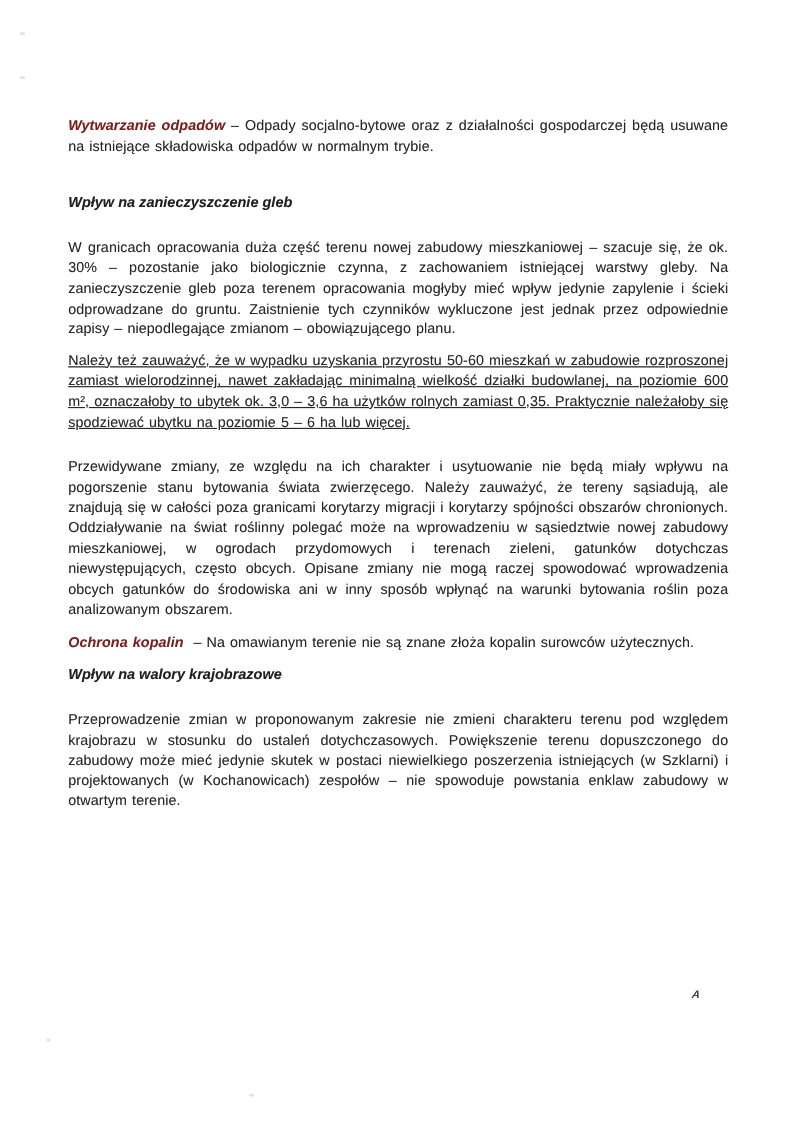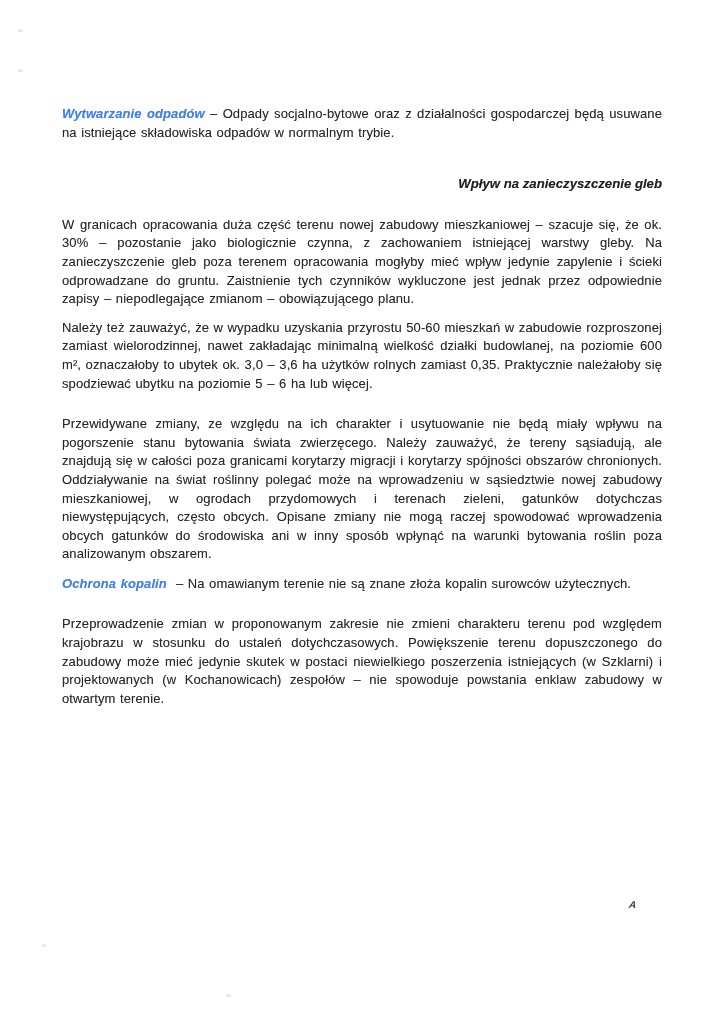--- a/index.html
+++ b/index.html
@@ -32,31 +32,30 @@
     text-shadow: 0 0 0.5px rgba(40,40,40,0.35);
   }
   .heading {
     margin: 0;
     font-size: 13.2px;
     line-height: 18.6px;
     font-weight: bold;
     font-style: italic;
     color: #1f1f1f;
     text-shadow: 0 0 0.5px rgba(30,30,30,0.4);
-    text-align: right;
   }
   .runin {
     font-weight: bold;
     font-style: italic;
-    color: #3b82f6;
+    color: #7f1d1d;
   }
   .mt-xl  { margin-top: 33px; }
   .mt-lg  { margin-top: 11px; }
   .mt-md  { margin-top: 22px; }
-  .mt-par { margin-top: 10px; }
+  .mt-par { margin-top: 10px; text-decoration: underline; }
   .mt-sm  { margin-top: 22px; }
   .page-marker {
     position: absolute;
     left: 629px;
     top: 899px;
     font-size: 10px;
     font-style: italic;
     font-weight: bold;
     color: #3c3c3c;
     transform: skewX(-8deg);
@@ -80,20 +79,21 @@
     <p class="para"><span class="runin">Wytwarzanie odpadów</span> <span>– Odpady socjalno-bytowe oraz z działalności gospodarczej będą usuwane na istniejące składowiska odpadów  w normalnym trybie.</span></p>
 
     <h2 class="heading mt-xl">Wpływ na zanieczyszczenie gleb</h2>
     <p class="para mt-sm">W granicach opracowania duża część terenu nowej zabudowy mieszkaniowej – szacuje się, że ok. 30% – pozostanie jako biologicznie czynna, z zachowaniem istniejącej warstwy gleby. Na zanieczyszczenie gleb poza terenem opracowania mogłyby mieć wpływ jedynie zapylenie i ścieki odprowadzane do gruntu. Zaistnienie tych czynników wykluczone jest jednak przez odpowiednie zapisy – niepodlegające zmianom – obowiązującego planu.</p>
     <p class="para mt-par">Należy też zauważyć, że w wypadku uzyskania przyrostu 50-60 mieszkań w zabudowie rozproszonej zamiast wielorodzinnej, nawet zakładając minimalną wielkość działki budowlanej, na poziomie 600 m², oznaczałoby to ubytek ok. 3,0 – 3,6 ha użytków rolnych zamiast 0,35. Praktycznie należałoby się spodziewać ubytku na poziomie 5 – 6 ha lub więcej.</p>
 
     <p class="para mt-sm">Przewidywane zmiany, ze względu na ich charakter i usytuowanie nie będą miały wpływu  na pogorszenie stanu bytowania świata zwierzęcego. Należy zauważyć, że tereny sąsiadują, ale znajdują się w całości poza granicami korytarzy migracji i korytarzy spójności obszarów chronionych. Oddziaływanie na świat roślinny polegać może na wprowadzeniu w sąsiedztwie nowej zabudowy mieszkaniowej, w ogrodach przydomowych i terenach zieleni, gatunków dotychczas niewystępujących, często obcych. Opisane zmiany nie mogą raczej spowodować wprowadzenia obcych gatunków do środowiska ani w inny sposób wpłynąć na warunki bytowania roślin poza analizowanym obszarem.</p>
 
     <p class="para mt-lg"><span class="runin">Ochrona kopalin</span>&nbsp; <span>– Na omawianym terenie nie są znane złoża kopalin surowców użytecznych.</span></p>
 
+    <h2 class="heading mt-lg">Wpływ na walory krajobrazowe</h2>
     <p class="para mt-sm">Przeprowadzenie zmian w proponowanym zakresie nie zmieni charakteru  terenu pod względem krajobrazu w stosunku do ustaleń dotychczasowych. Powiększenie terenu dopuszczonego do zabudowy może mieć jedynie skutek w postaci niewielkiego poszerzenia istniejących (w Szklarni) i projektowanych (w Kochanowicach) zespołów – nie spowoduje powstania enklaw zabudowy w otwartym terenie.</p>
 
   </div>
 
   <div class="page-marker">A</div>
 
   <div class="artifact a1"></div>
   <div class="artifact a2"></div>
   <div class="artifact a3"></div>
   <div class="artifact a4"></div>

